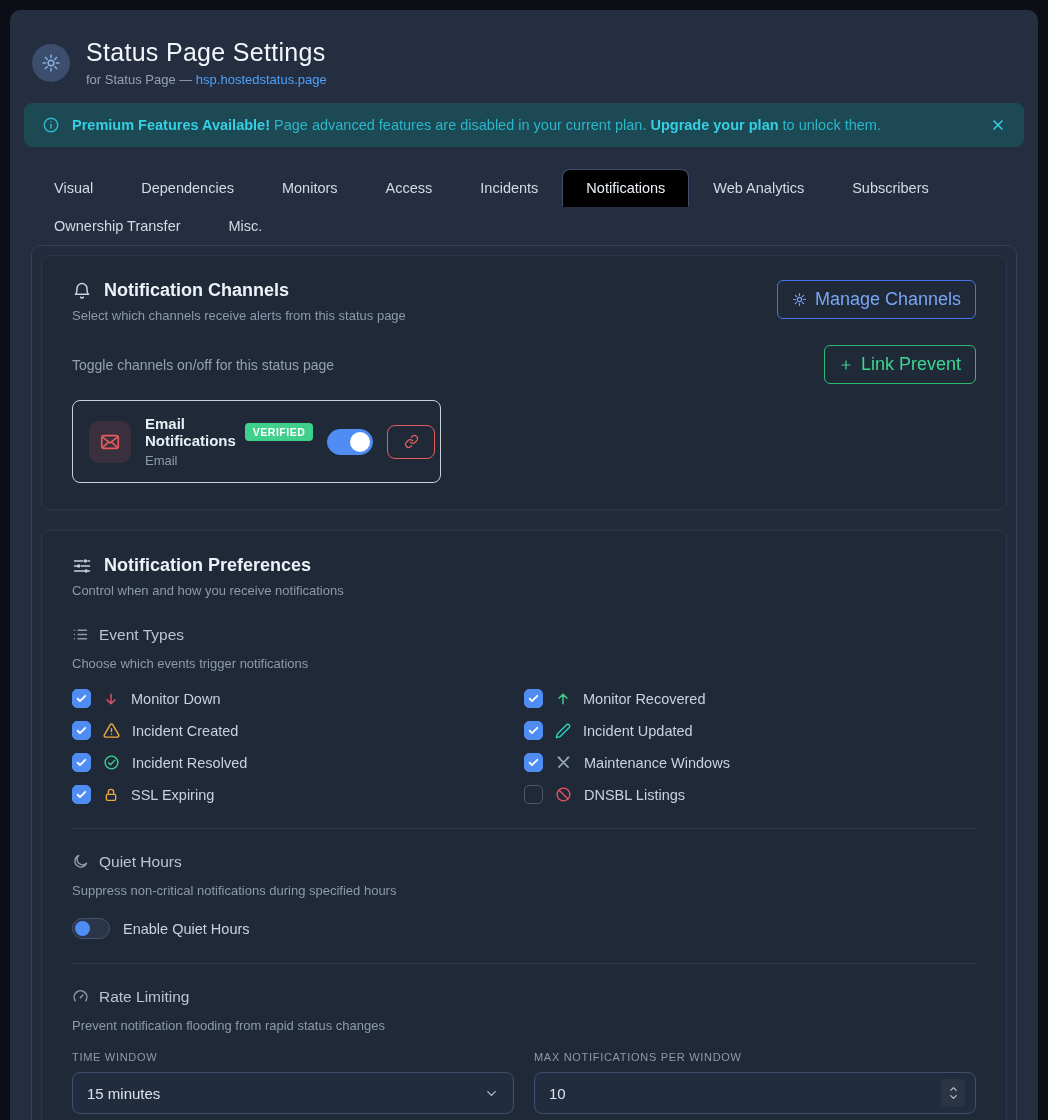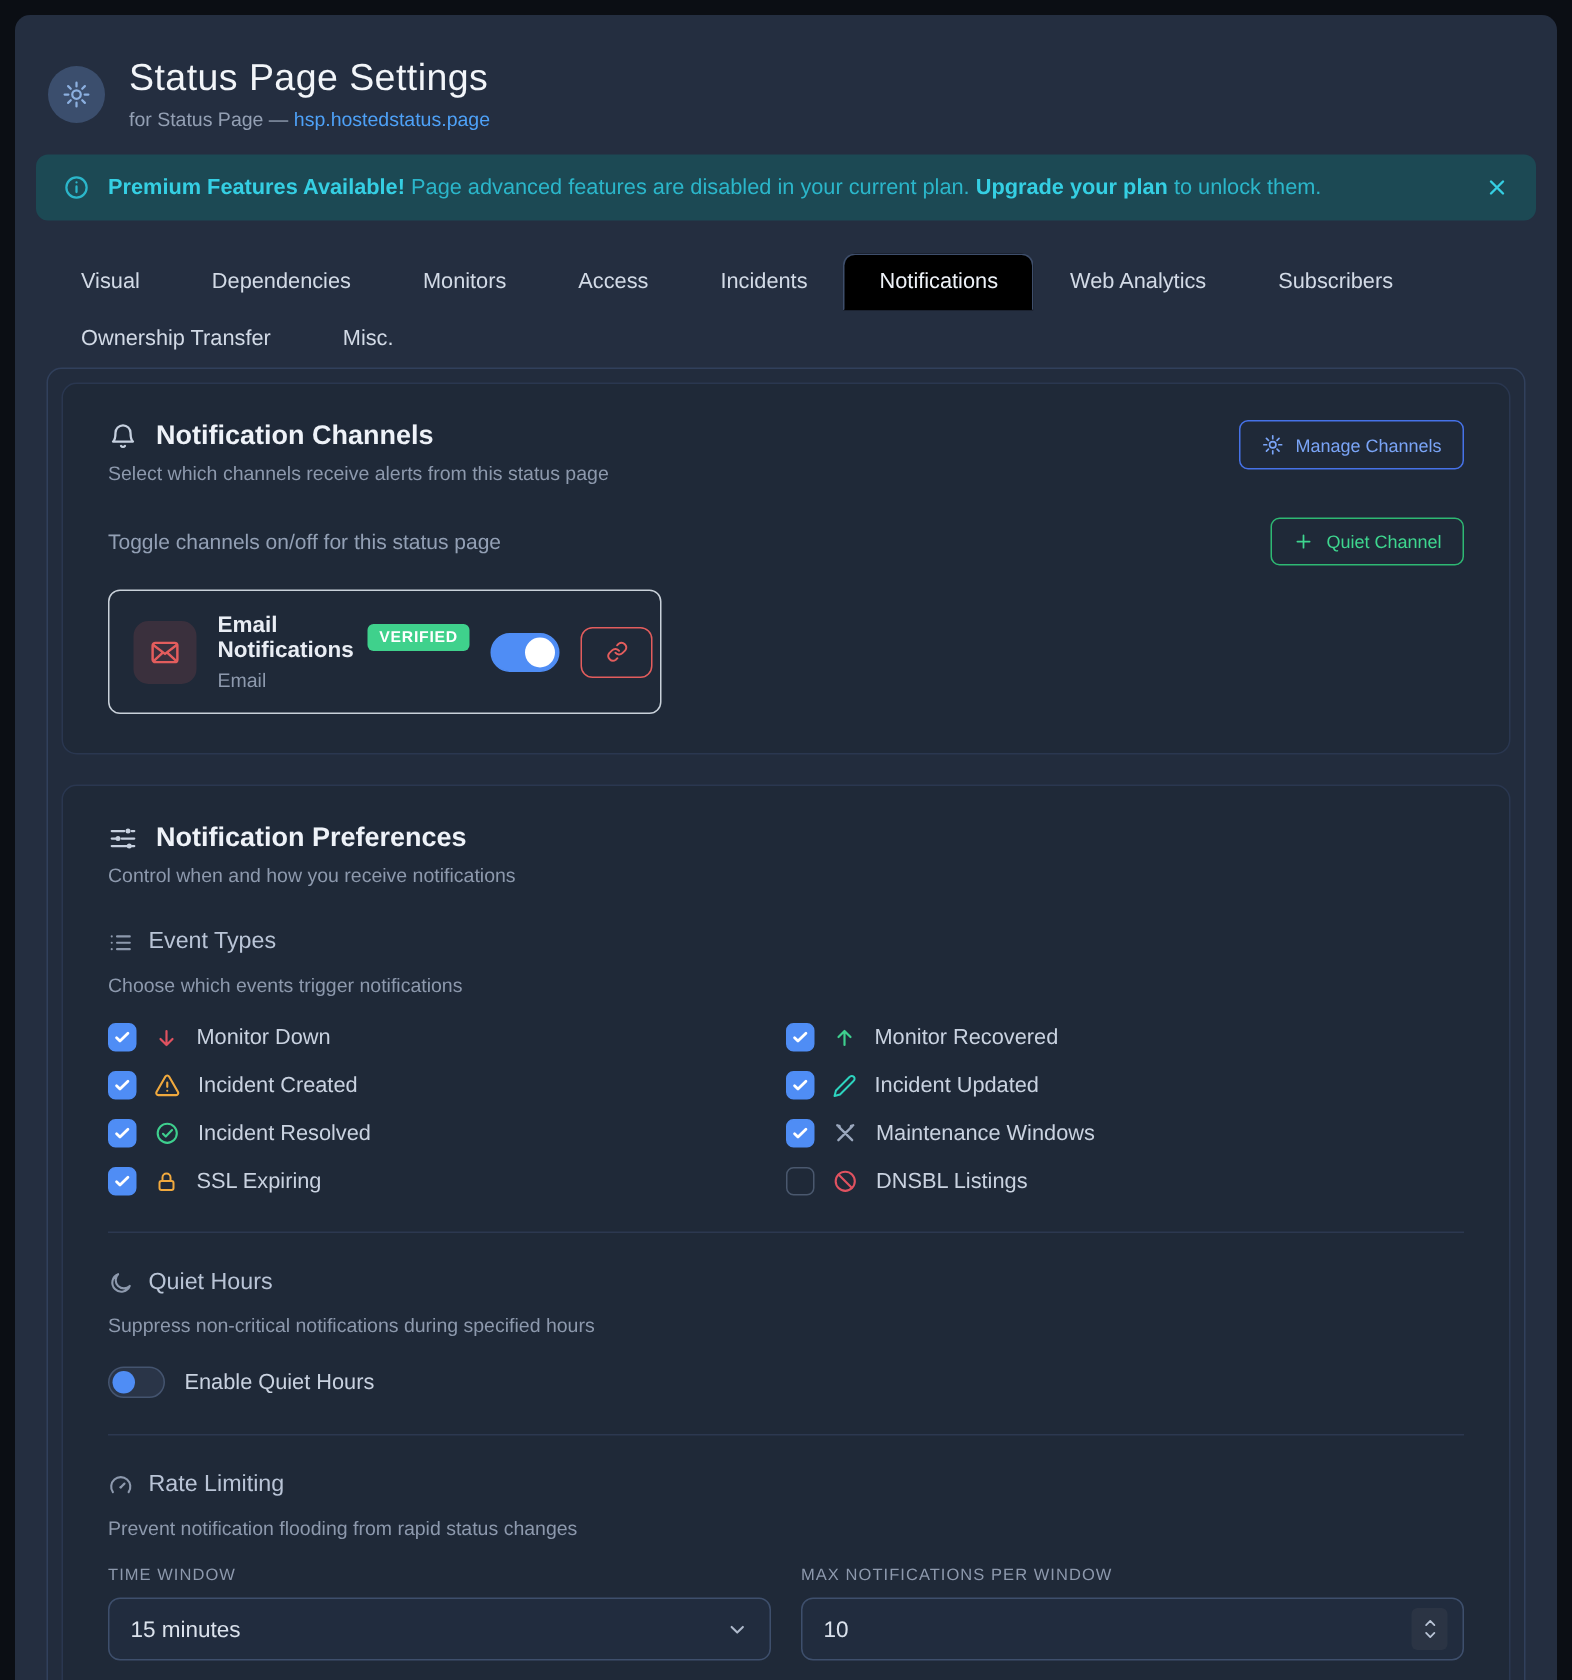--- a/index.html
+++ b/index.html
@@ -36,21 +36,21 @@
   .panel { margin:0 7px; border:1px solid #31405c; background:#222c3d; border-radius:10px; padding:9px; }
   .card { background:#1f2938; border:1px solid #2a3750; border-radius:10px; padding:24px 30px 26px; }
   .card + .card { margin-top:20px; }
 
   .sec-title { display:flex; align-items:flex-end; gap:12px; font-size:18px; font-weight:600; color:#eef2f8; }
   .sec-title .ic { color:#c6d0df; }
   .sec-sub { font-size:13px; color:#8d99ad; margin-top:7px; }
   .sec-head { display:flex; justify-content:space-between; align-items:flex-start; }
 
   .btn { display:inline-flex; align-items:center; gap:8px; background:transparent; border-radius:6px;
-    font-size:12px; padding:8px 14px; cursor:pointer; font-family:inherit;justify-content:flex-end; }
+    font-size:18px; padding:8px 14px; cursor:pointer; font-family:inherit;justify-content:flex-end; }
   .btn-blue { border:1px solid #4672e8; color:#7aa4f6; }
   .btn-green { border:1px solid #2eb873; color:#3ed68f; }
 
   .hint-row { display:flex; justify-content:space-between; align-items:center; margin-top:22px; }
   .hint { font-size:14px; color:#93a0b5; }
 
   
   .chan { margin-top:16px; width:369px; border:1px solid #c9d1da; border-radius:8px;
     padding:14px 16px; display:flex; align-items:center; gap:14px; }
   .chan-ic { width:42px; height:42px; border-radius:10px; background:rgba(227,93,93,.14);
@@ -66,21 +66,21 @@
   .toggle .knob { width:20px; height:20px; border-radius:50%; background:#4f8df5; position:absolute; top:2px; left:2px; }
   .toggle.on { background:#4f8df5; border-color:#4f8df5; }
   .toggle.on .knob { background:#ffffff; left:auto; right:2px; }
   .toggle.sm { width:38px; height:21px; }
   .toggle.sm .knob { width:15px; height:15px; }
 
   .unlink { width:48px; height:34px; border:1px solid #e35d5d; border-radius:8px; background:transparent;
     color:#e35d5d; display:flex; align-items:center; justify-content:center; cursor:pointer; }
 
   
-  .subsec-h { display:flex; align-items:flex-end; gap:10px; font-size:15.5px; color:#b9c4d6; margin-top:28px; }
+  .subsec-h { display:flex; align-items:flex-start; gap:10px; font-size:15.5px; color:#b9c4d6; margin-top:28px; }
   .subsec-h .ic { color:#8d99ad; }
   .subsec-sub { font-size:13px; color:#8d99ad; margin-top:12px; }
   .divider { height:1px; background:#2c3850; margin:24px 0; }
 
   .ev-grid { display:grid; grid-template-columns:1fr 1fr; row-gap:13px; margin-top:18px; }
   .ev { display:flex; align-items:center; gap:12px; font-size:14.5px; color:#c9d2e0; }
   .cb { width:19px; height:19px; border-radius:5px; border:1.5px solid #4a586e; background:transparent;
     display:flex; align-items:center; justify-content:center; cursor:pointer; flex:0 0 auto; }
   .cb svg { visibility:hidden; }
   .cb.checked { background:#4f8df5; border-color:#4f8df5; }
@@ -183,21 +183,21 @@
       </div>
 
       <div class="hint-row">
         <span class="hint">Toggle channels on/off for this status page</span>
         <button class="btn btn-green">
           <span class="ic">
             <svg width="14" height="14" viewBox="0 0 24 24" fill="none" stroke="currentColor" stroke-width="2" stroke-linecap="round">
               <path d="M12 5v14M5 12h14"></path>
             </svg>
           </span>
-          <span>Quiet Channel</span>
+          <span>Link Prevent</span>
         </button>
       </div>
 
       <div class="chan">
         <div class="chan-ic">
           <svg width="22" height="22" viewBox="0 0 24 24" fill="none" stroke="currentColor" stroke-width="1.8" stroke-linejoin="round">
             <rect x="3" y="5" width="18" height="14" rx="2"></rect>
               <path d="M3.5 6.5 12 13l8.5-6.5M3.5 18.5 10 12.5M20.5 18.5 14 12.5"></path>
           </svg>
         </div>

